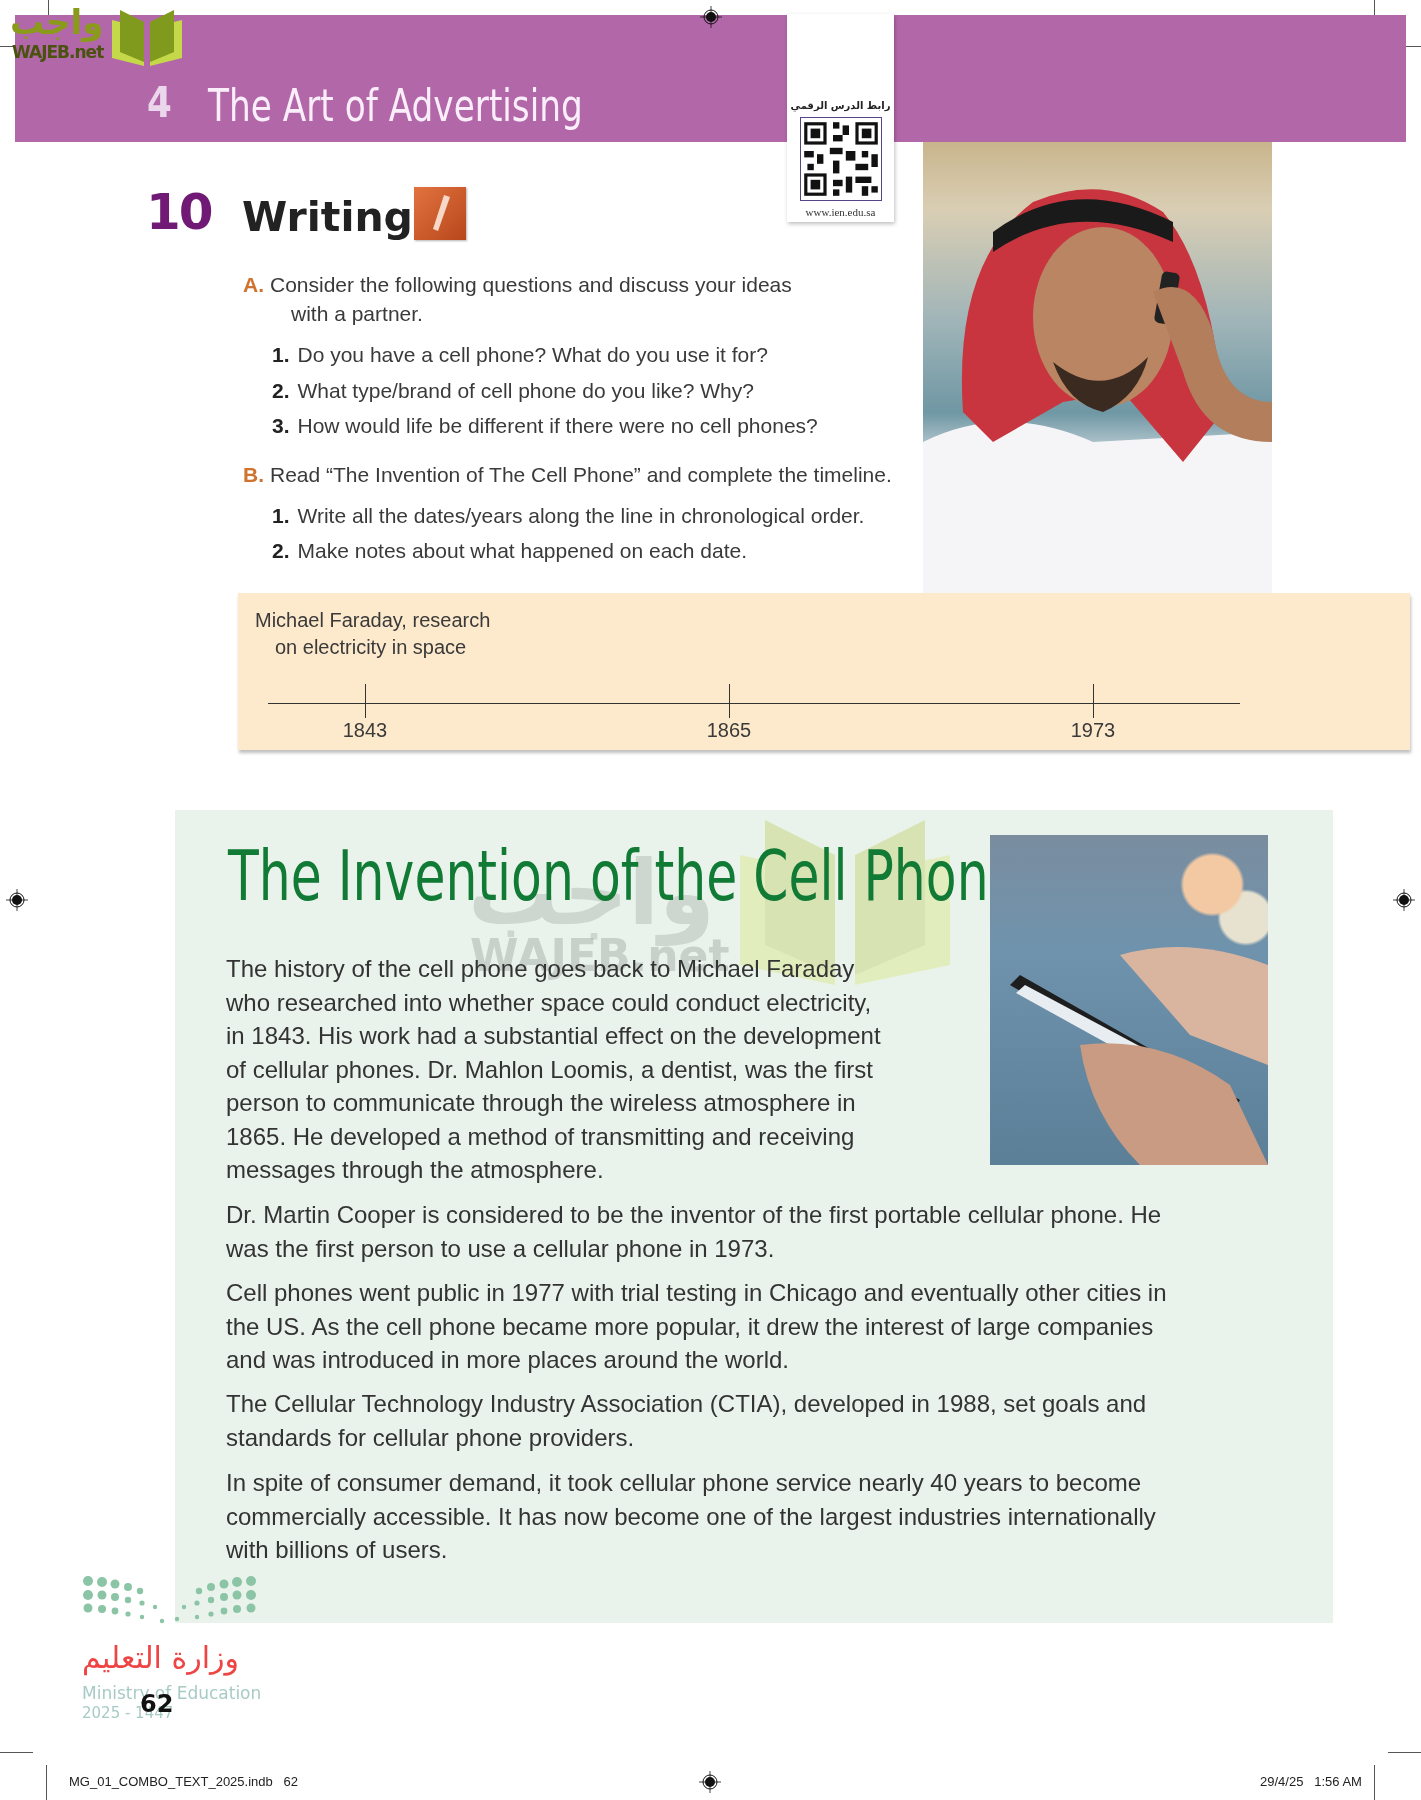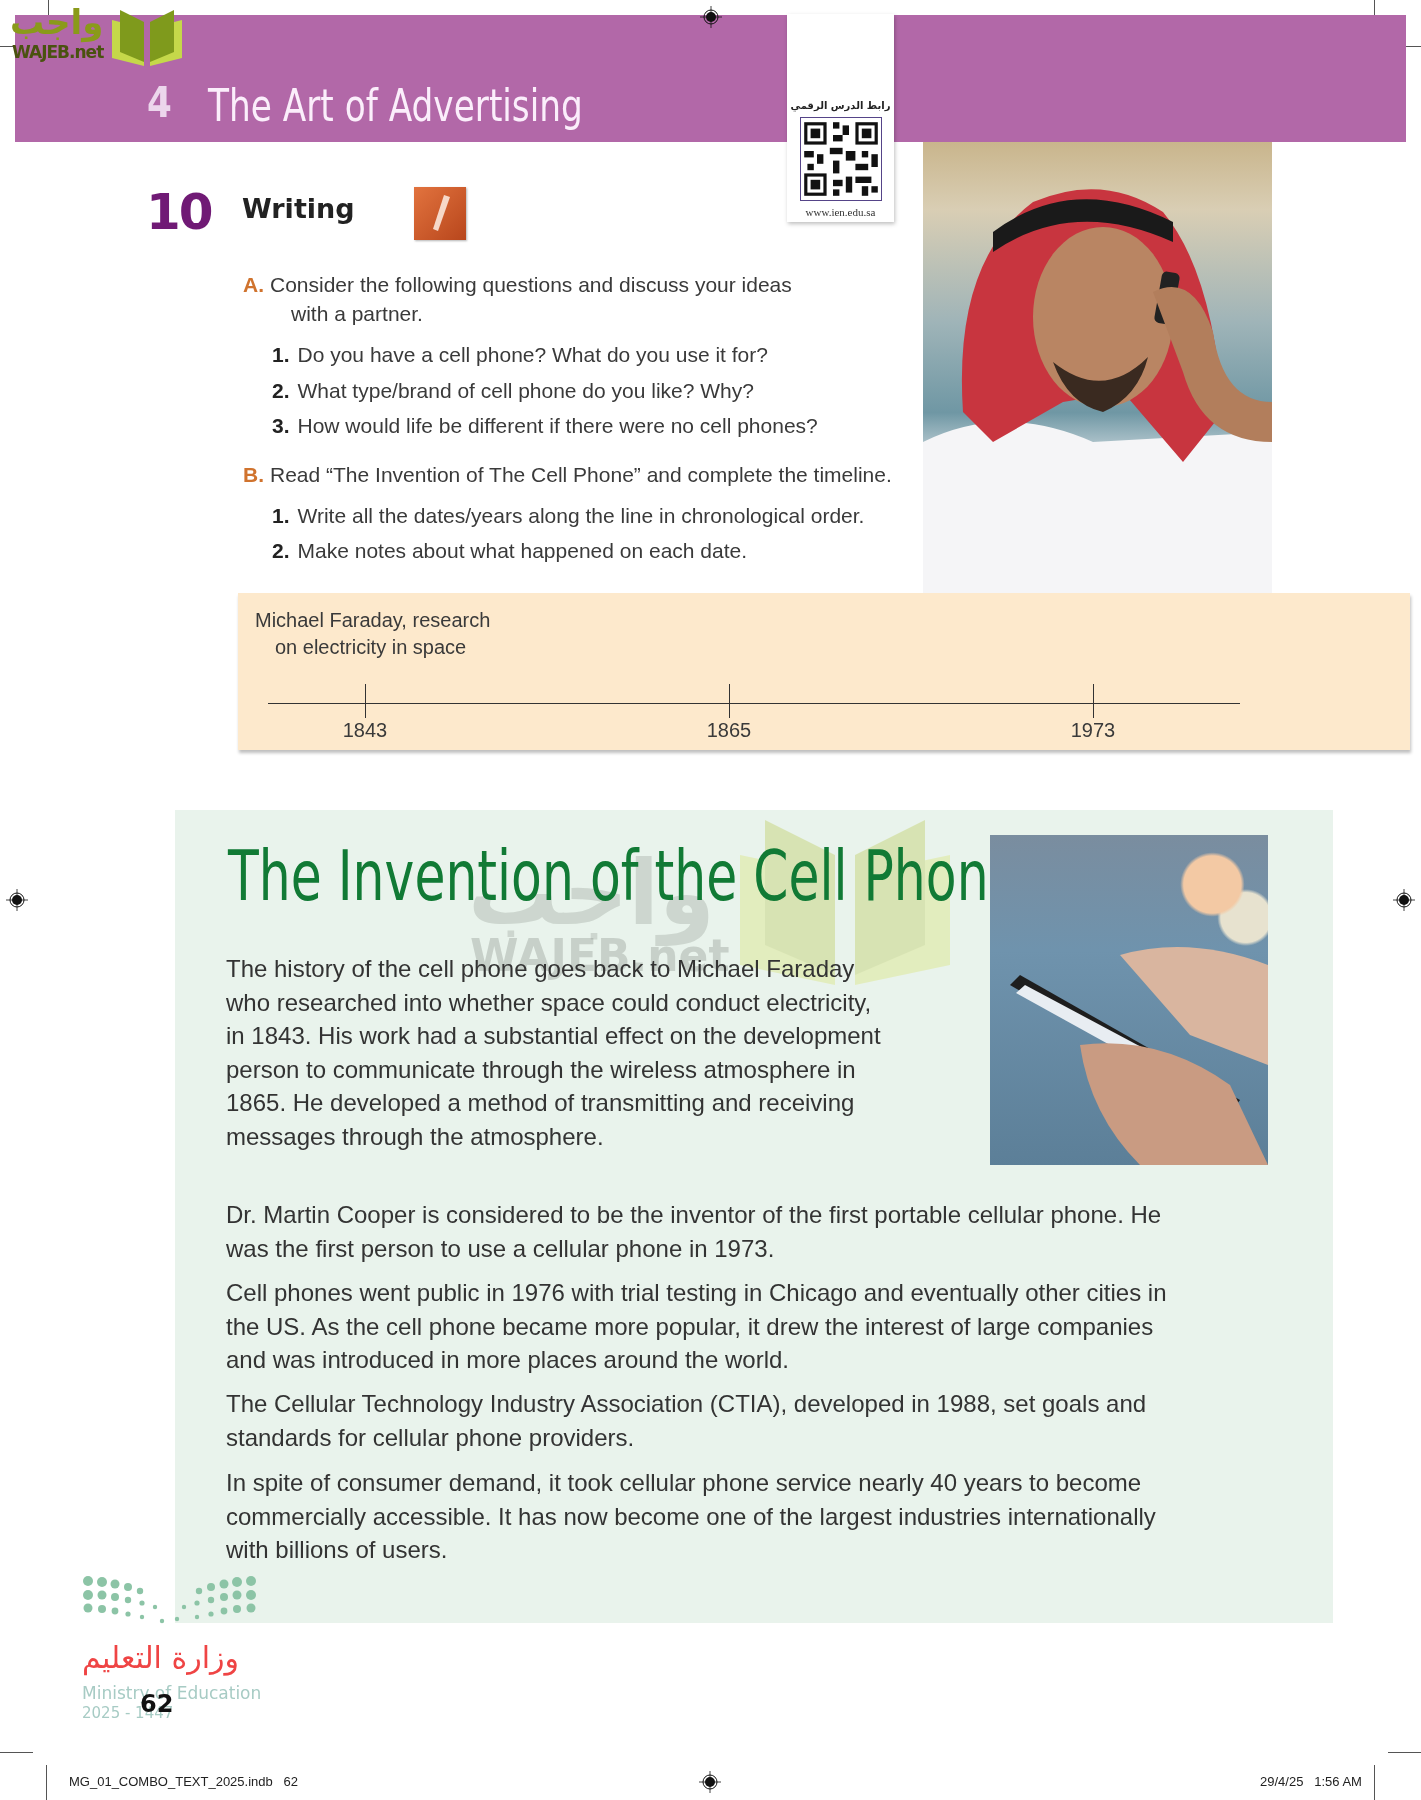--- a/index.html
+++ b/index.html
@@ -24,21 +24,21 @@
   .qr-label { left: 0; top: 86px; width: 107px; text-align: center; font-size: 10px; font-weight: bold; color: #222; font-family: "DejaVu Sans", sans-serif; direction: rtl; }
   .qr-code { left: 13px; top: 103px; width: 80px; height: 82px; border: 1px solid #554488; background: #fff; }
   .qr-url { left: 0; top: 192px; width: 107px; text-align: center; font-size: 11px; color: #333; font-family: "Liberation Serif", serif; }
 
   
   .man-photo { left: 923px; top: 142px; width: 349px; height: 451px; overflow: hidden;
     background: linear-gradient(180deg, #c9b58c 0%, #d9ceb4 15%, #9fb4b8 40%, #6f97a4 60%, #f4f4f6 75%, #f7f7f9 100%); }
 
   
   .sec-num { left: 146px; top: 183px; font-size: 50px; font-weight: bold; color: #701a75; font-family: "DejaVu Sans", sans-serif; letter-spacing: -2px; }
-  .sec-title { left: 242px; top: 193px; font-size: 27px; font-weight: bold; color: #222; font-family: "DejaVu Sans", sans-serif; }
+  .sec-title { left: 242px; top: 193px; font-size: 41px; font-weight: bold; color: #222; font-family: "DejaVu Sans", sans-serif; }
   .pen-icon { left: 414px; top: 187px; width: 52px; height: 53px; background: linear-gradient(135deg, #e2733e, #b8461c); box-shadow: 1px 1px 2px rgba(0,0,0,0.3); }
 
   
   .instr { font-size: 21px; color: #3a3a3a; line-height: 29px; white-space: nowrap; }
   .letter { color: #d0732e; font-weight: bold; margin-right: 6px; }
   .num { color: #222; font-weight: bold; margin-right: 8px; }
 
   
   .timeline-box { left: 238px; top: 593px; width: 1172px; height: 157px; background: #fde9cc; box-shadow: 1px 3px 3px rgba(0,0,0,0.25); }
   .tl-note { left: 17px; top: 14px; font-size: 20px; color: #3a3a3a; line-height: 27px; }
@@ -232,32 +232,33 @@
     <path d="M20 150 L30 140 L250 265 L240 278 Z" fill="#1e1e1e"></path>
     <path d="M35 150 L245 262 L232 272 L26 158 Z" fill="#e8edf2"></path>
     <path d="M90 210 Q170 200 240 250 L278 330 L150 330 Q100 280 90 210 Z" fill="#c99b82"></path>
   </svg>
 </div>
 
 <div class="abs para" style="left:226px;top:952px;width:740px;">
   <div>The history of the cell phone goes back to Michael Faraday</div>
   <div>who researched into whether space could conduct electricity,</div>
   <div>in 1843. His work had a substantial effect on the development</div>
+  <div>of cellular phones. Dr. Mahlon Loomis, a dentist, was the first</div>
   <div>person to communicate through the wireless atmosphere in</div>
   <div>1865. He developed a method of transmitting and receiving</div>
   <div>messages through the atmosphere.</div>
 </div>
 
 <div class="abs para" style="left:226px;top:1198px;width:1090px;">
   <div>Dr. Martin Cooper is considered to be the inventor of the first portable cellular phone. He</div>
   <div>was the first person to use a cellular phone in 1973.</div>
 </div>
 
 <div class="abs para" style="left:226px;top:1276px;width:1090px;">
-  <div>Cell phones went public in 1976 with trial testing in Chicago and eventually other cities in</div>
+  <div>Cell phones went public in 1977 with trial testing in Chicago and eventually other cities in</div>
   <div>the US. As the cell phone became more popular, it drew the interest of large companies</div>
   <div>and was introduced in more places around the world.</div>
 </div>
 
 <div class="abs para" style="left:226px;top:1387px;width:1090px;">
   <div>The Cellular Technology Industry Association (CTIA), developed in 1988, set goals and</div>
   <div>standards for cellular phone providers.</div>
 </div>
 
 <div class="abs para" style="left:226px;top:1466px;width:1100px;">

